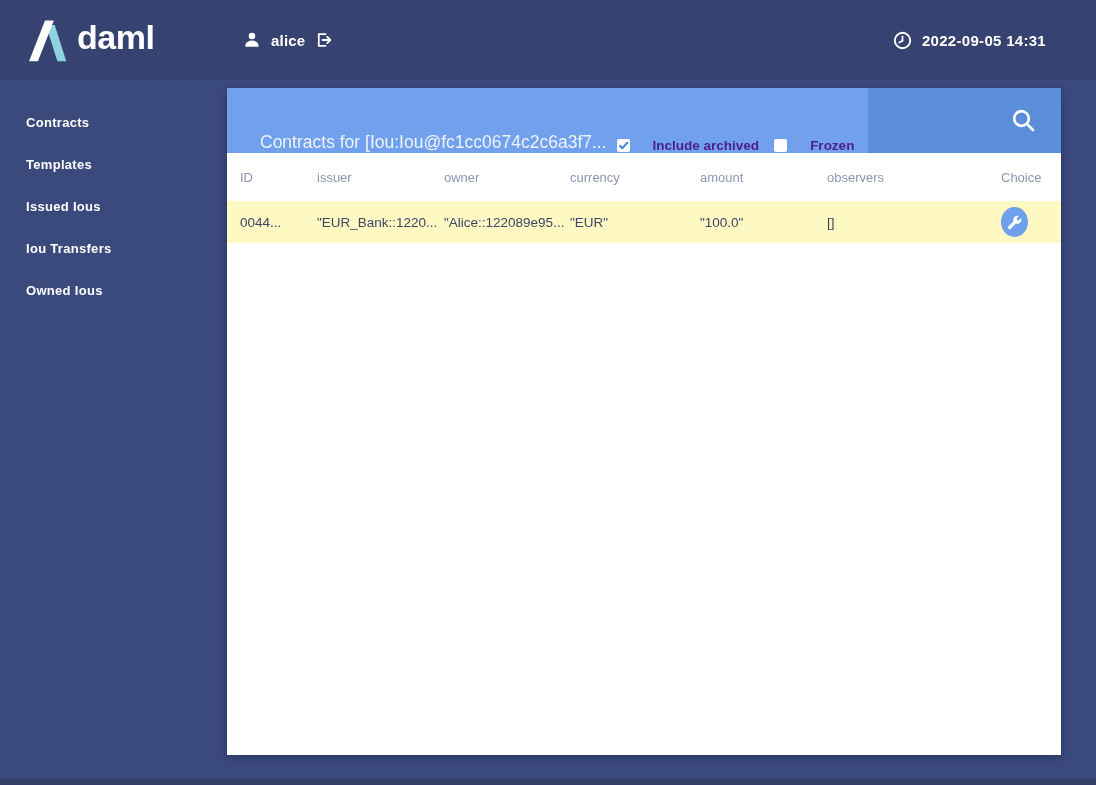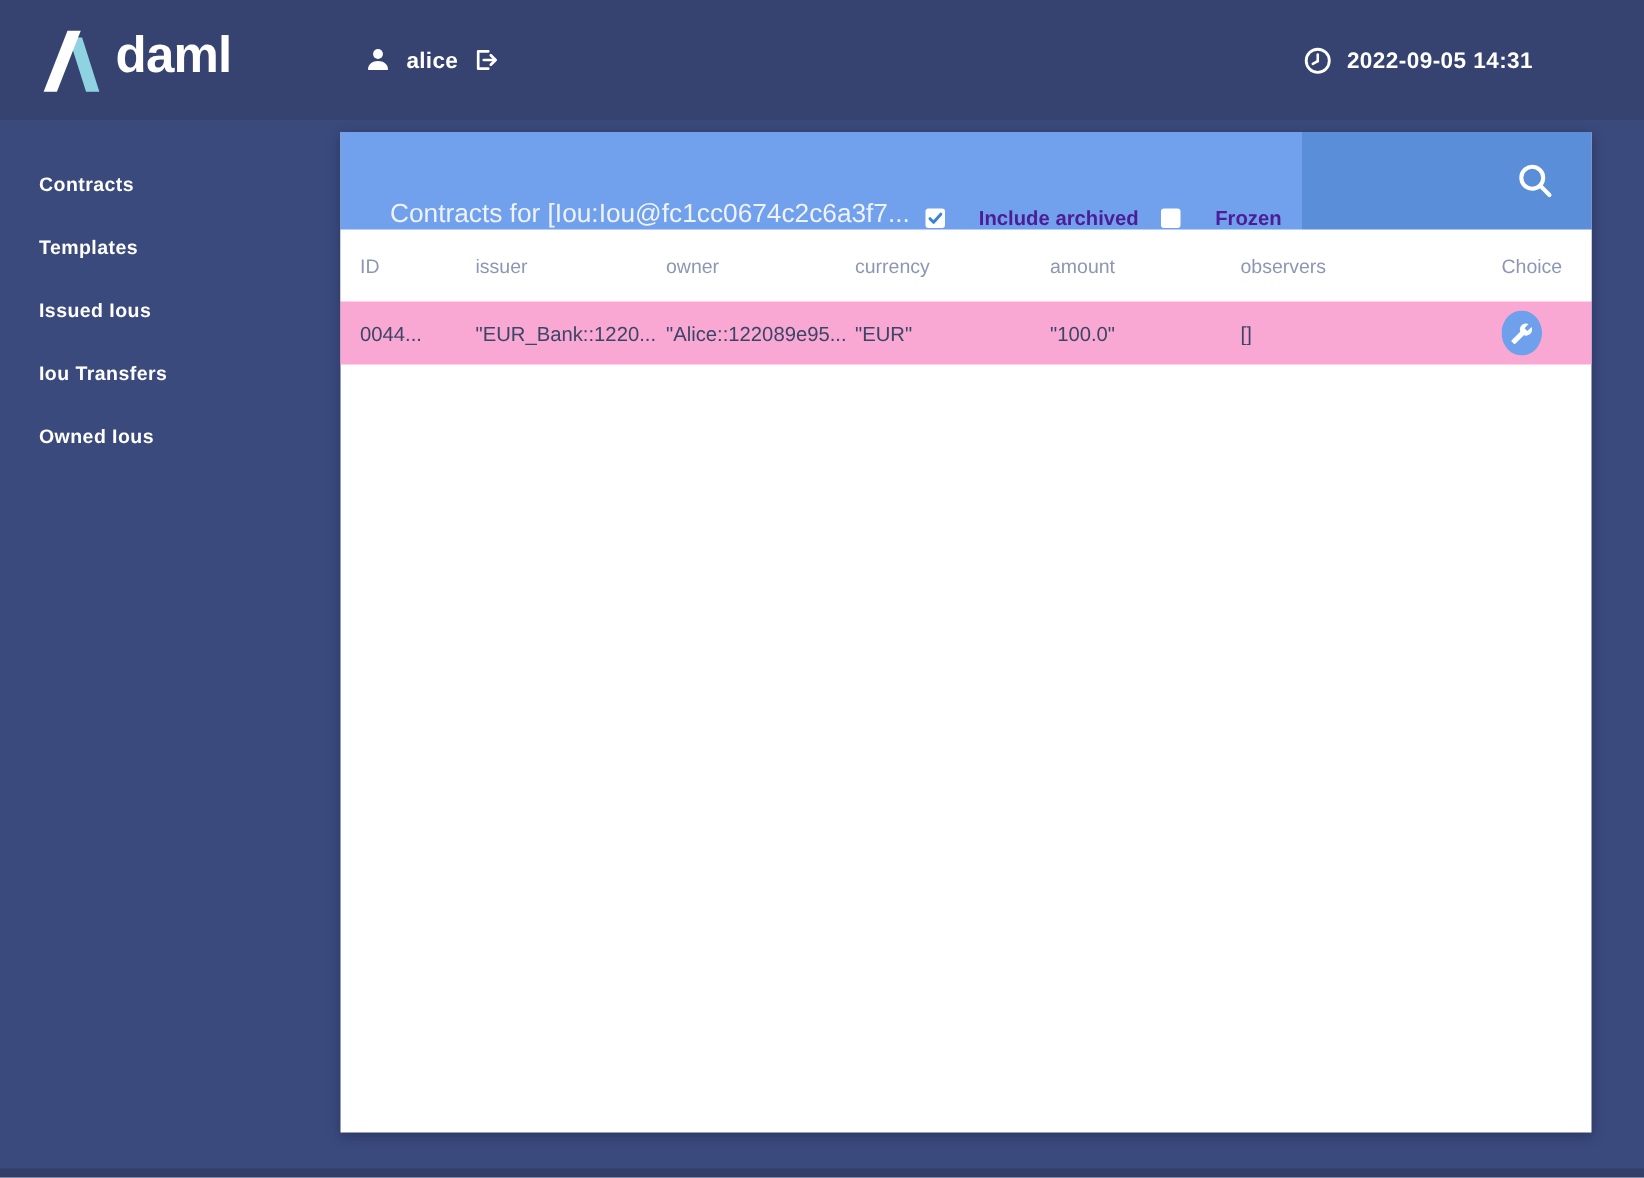--- a/index.html
+++ b/index.html
@@ -25,21 +25,21 @@
     color: #ffffff; font-size: 34px; font-weight: 700;
     letter-spacing: -0.5px; margin-left: 9px; margin-top: -6px;
   }
   .user-block {
     display: flex; align-items: center; gap: 10px;
     margin-left: 16px;
   }
   .user-name { color: #ffffff; font-size: 15px; font-weight: 700; letter-spacing: 0.2px; }
   .logout-btn { display: flex; align-items: center; cursor: pointer; }
   .time-block {
-    margin-left: auto; margin-right: 74px;
+    margin-left: auto; margin-right: 50px;
     display: flex; align-items: center; gap: 10px;
   }
   .time-text { color: #ffffff; font-size: 15px; font-weight: 700; letter-spacing: 0.3px; }
 
   
   .sidebar {
     position: absolute; left: 0; top: 80px; width: 227px;
     padding-top: 21px;
   }
   .sidebar-item {
@@ -87,21 +87,21 @@
   .table { width: 100%; }
   .trow {
     display: grid;
     grid-template-columns: 90px 127px 126px 130px 127px 162px 1fr;
     align-items: center;
   }
   .thead { height: 48px; background: #ffffff; }
   .thead .cell {
     color: #8d96b4; font-size: 13px; font-weight: 500;
   }
-  .tdata { height: 42px; background: #f9a8d4; cursor: pointer; }
+  .tdata { height: 42px; background: #fef9c3; cursor: pointer; }
   .tdata .cell {
     color: #3d4566; font-size: 13.5px; font-weight: 400;
     white-space: nowrap; overflow: hidden;
   }
   .cell { padding-right: 8px; }
   .cell.first { padding-left: 13px; }
   .cell.last {
     display: flex; justify-content: flex-end; padding-right: 37px; margin-left: 12px;
   }
   .choice-btn {

